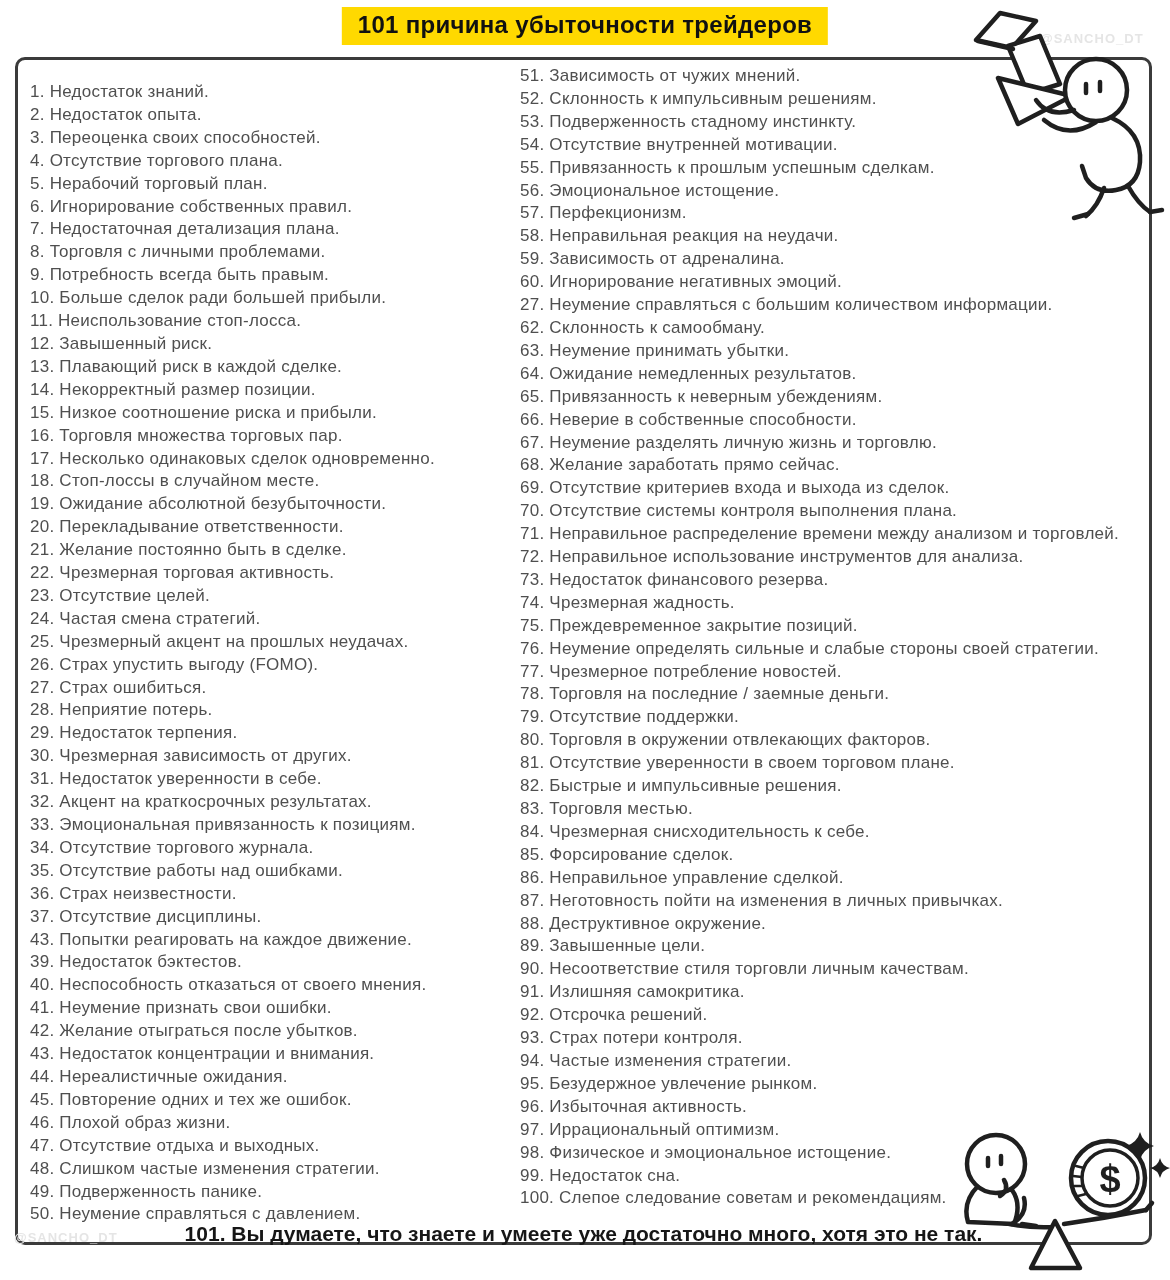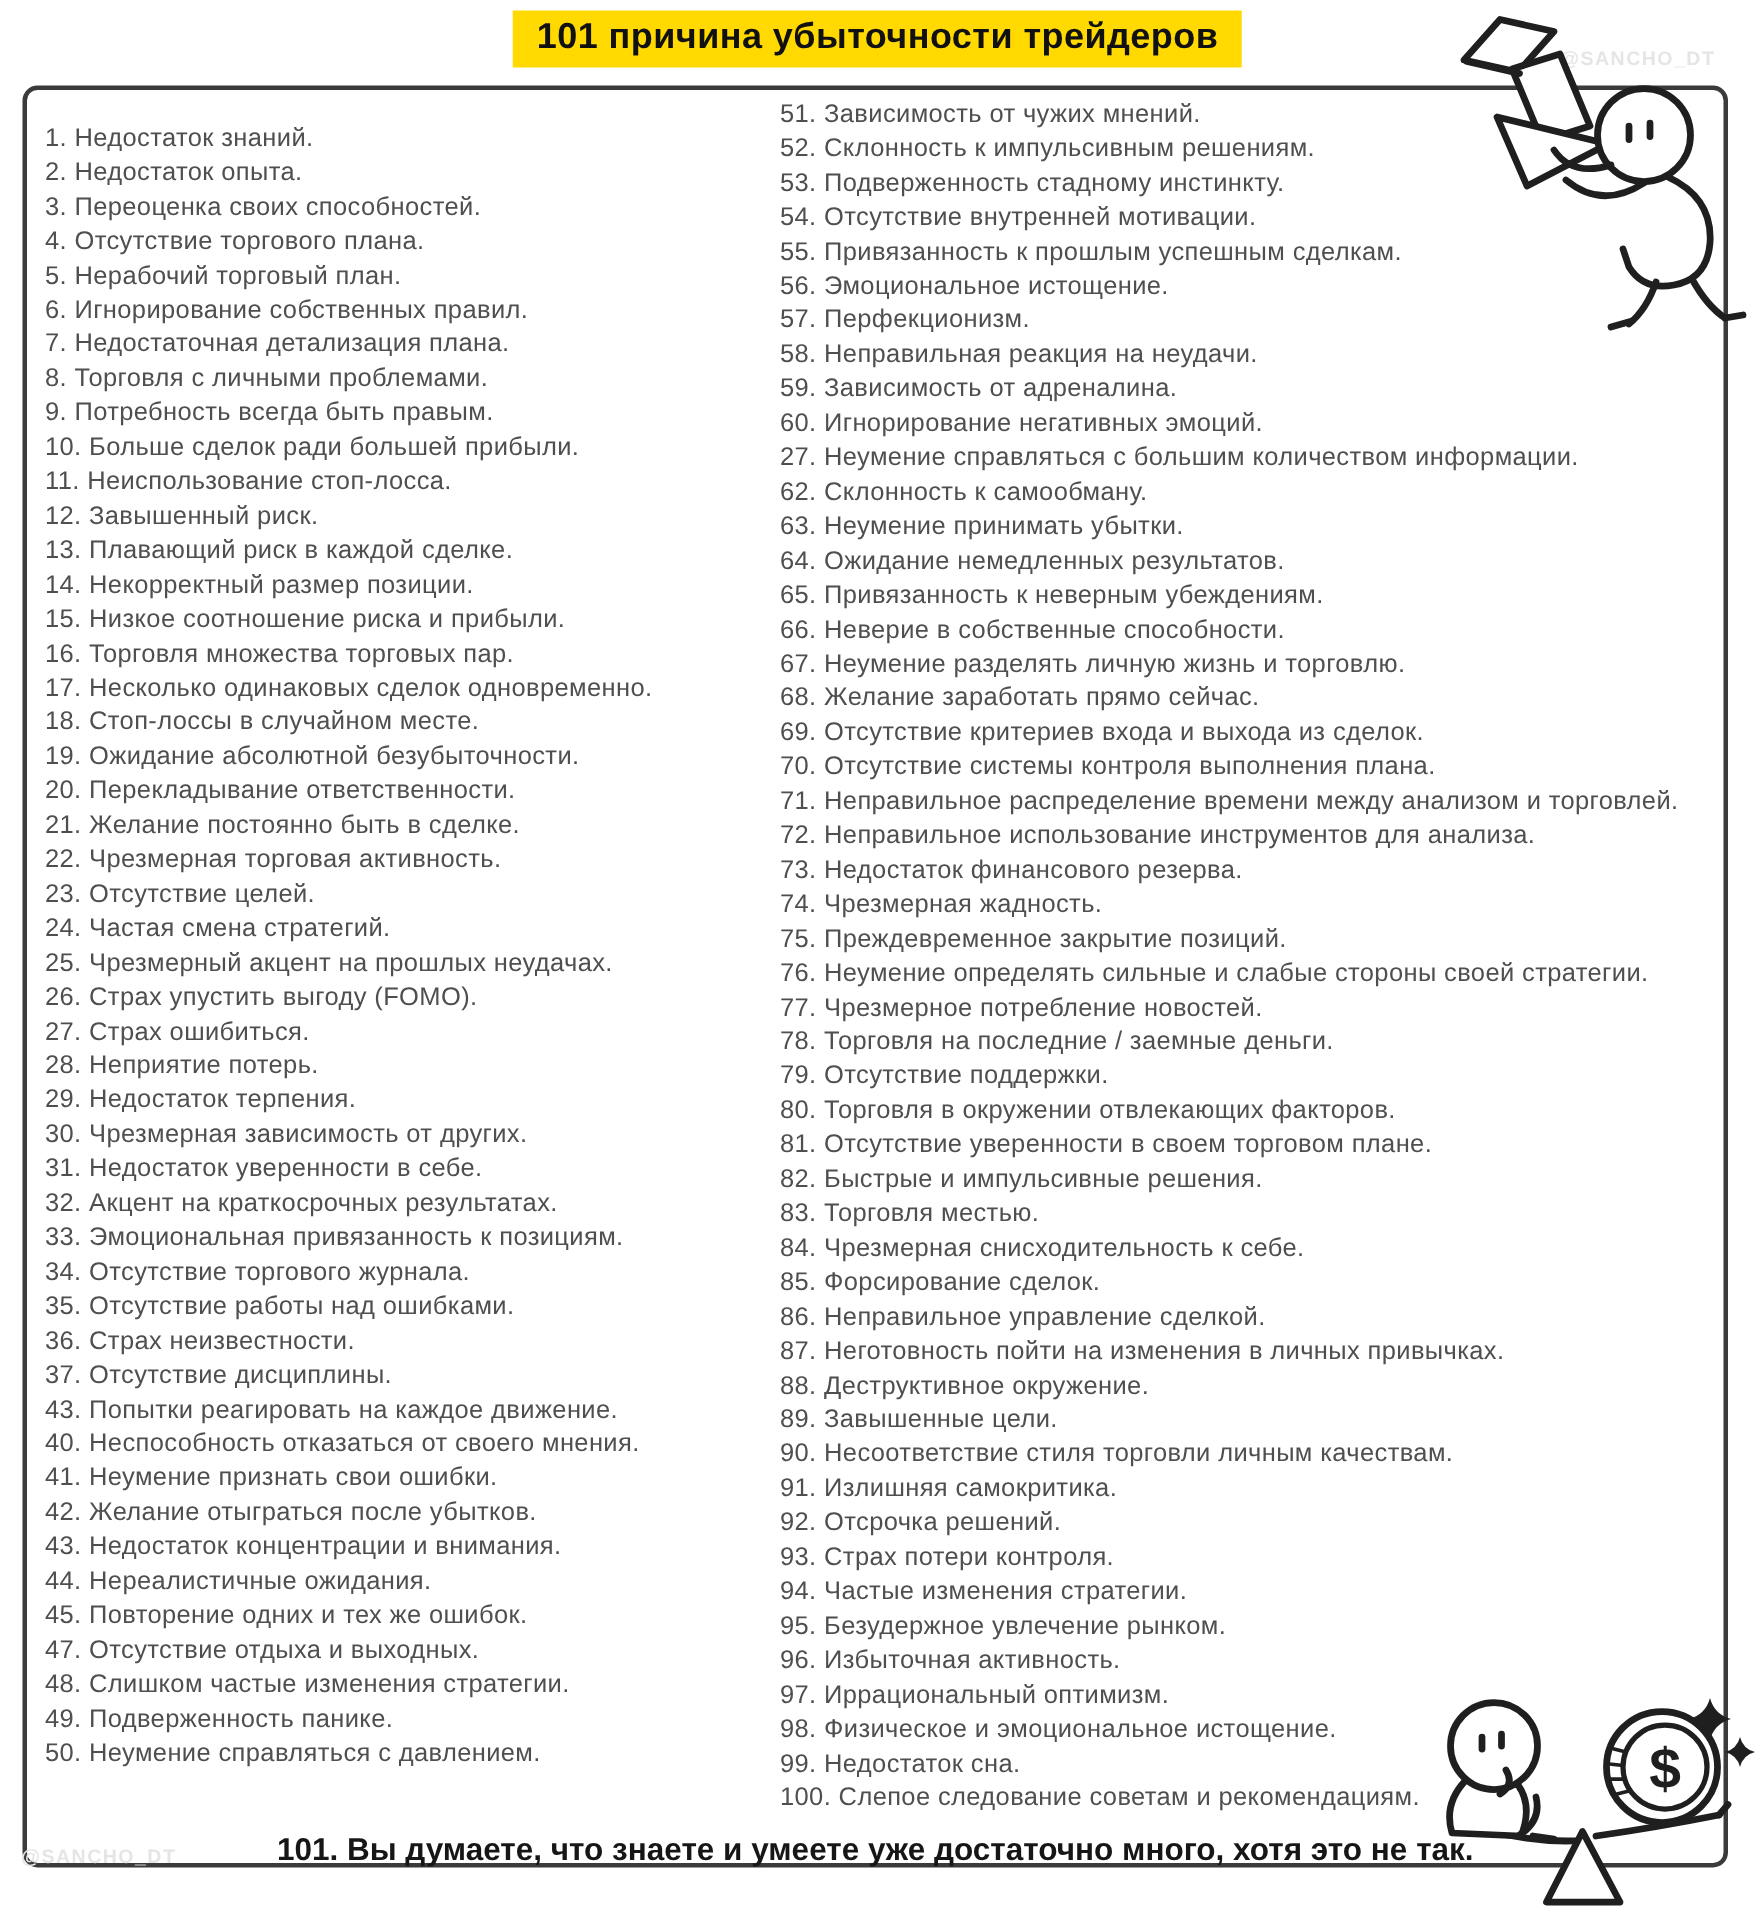--- a/index.html
+++ b/index.html
@@ -123,26 +123,28 @@
     <div class="list-item">29. Недостаток терпения.</div>
     <div class="list-item">30. Чрезмерная зависимость от других.</div>
     <div class="list-item">31. Недостаток уверенности в себе.</div>
     <div class="list-item">32. Акцент на краткосрочных результатах.</div>
     <div class="list-item">33. Эмоциональная привязанность к позициям.</div>
     <div class="list-item">34. Отсутствие торгового журнала.</div>
     <div class="list-item">35. Отсутствие работы над ошибками.</div>
     <div class="list-item">36. Страх неизвестности.</div>
     <div class="list-item">37. Отсутствие дисциплины.</div>
     <div class="list-item">43. Попытки реагировать на каждое движение.</div>
+    <div class="list-item">39. Недостаток бэктестов.</div>
     <div class="list-item">40. Неспособность отказаться от своего мнения.</div>
     <div class="list-item">41. Неумение признать свои ошибки.</div>
     <div class="list-item">42. Желание отыграться после убытков.</div>
     <div class="list-item">43. Недостаток концентрации и внимания.</div>
     <div class="list-item">44. Нереалистичные ожидания.</div>
     <div class="list-item">45. Повторение одних и тех же ошибок.</div>
+    <div class="list-item">46. Плохой образ жизни.</div>
     <div class="list-item">47. Отсутствие отдыха и выходных.</div>
     <div class="list-item">48. Слишком частые изменения стратегии.</div>
     <div class="list-item">49. Подверженность панике.</div>
     <div class="list-item">50. Неумение справляться с давлением.</div>
   </div>
 <div class="col col-right">
     <div class="list-item">51. Зависимость от чужих мнений.</div>
     <div class="list-item">52. Склонность к импульсивным решениям.</div>
     <div class="list-item">53. Подверженность стадному инстинкту.</div>
     <div class="list-item">54. Отсутствие внутренней мотивации.</div>

